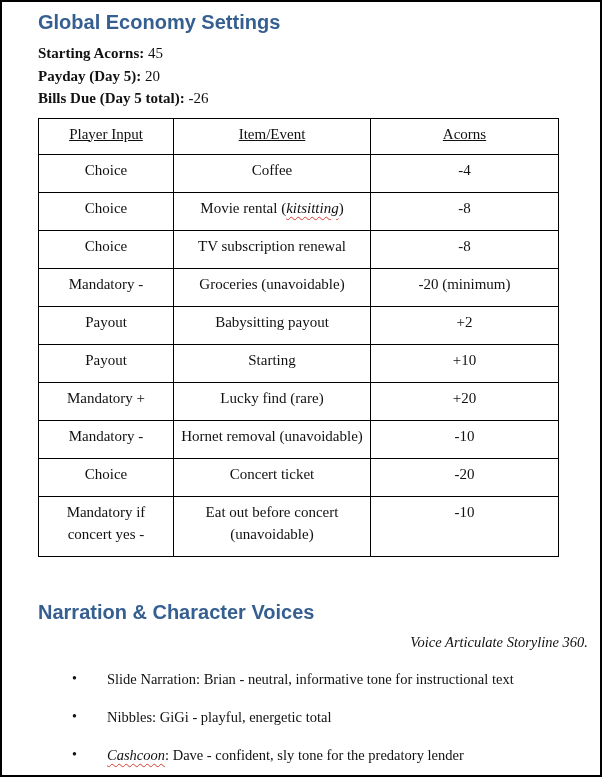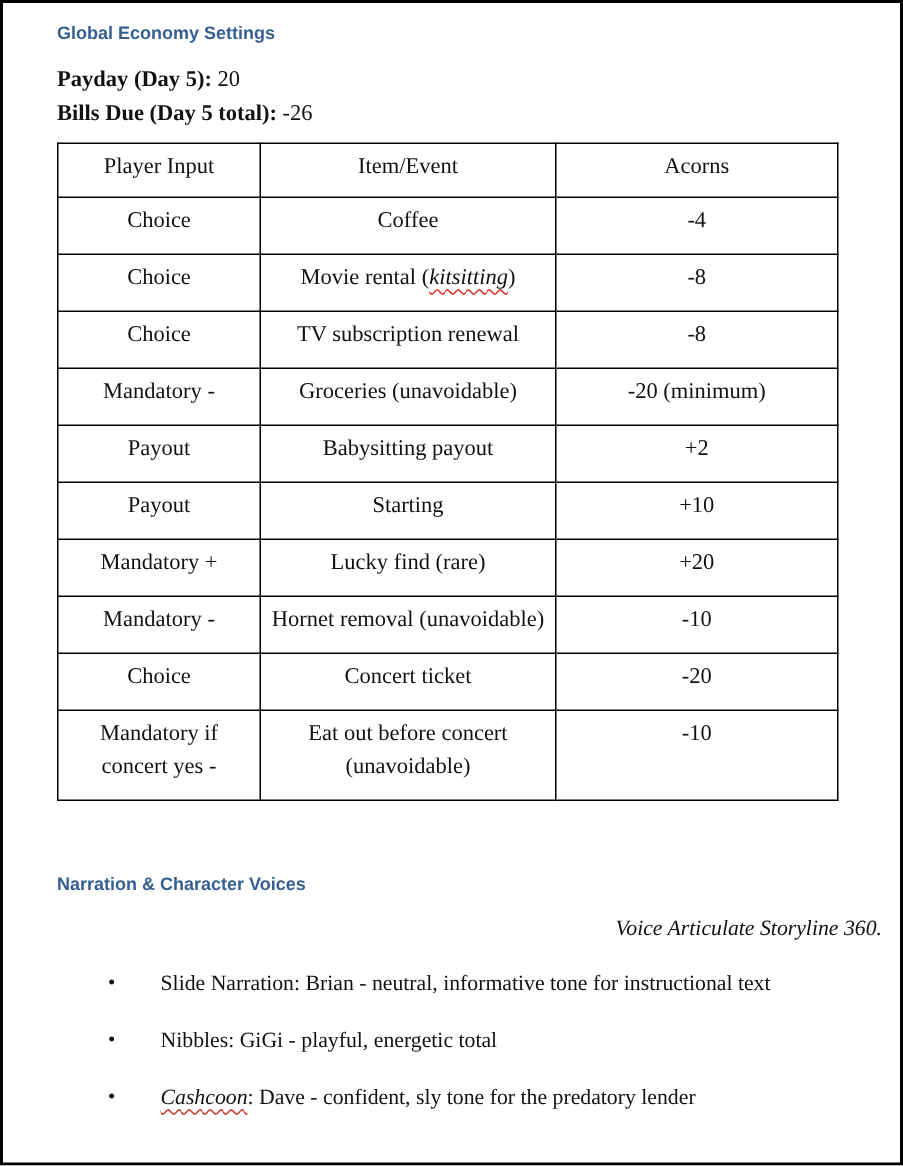--- a/index.html
+++ b/index.html
@@ -14,21 +14,21 @@
     width:602px;height:777px;
     border:2px solid var(--border);
     padding:8px 12px 0 36px;
     font-family:"Liberation Serif", serif;
     color:var(--text);
     overflow:hidden;
   }
   h1.doc-heading{
     font-family:"Liberation Sans", sans-serif;
     font-weight:bold;
-    font-size:12px;
+    font-size:20px;
     line-height:24px;
     color:var(--heading);
     margin:0 0 8px 0;
   }
   .settings-block{margin:0 0 8px 0;}
   .setting-line{font-size:15px;line-height:22.5px;}
   .setting-line b{font-weight:bold;}
   table.econ{
     border-collapse:collapse;
     table-layout:fixed;
@@ -41,20 +41,21 @@
     border:1px solid var(--border);
     font-size:15px;
     line-height:22px;
     vertical-align:top;
     overflow:hidden;
   }
   table.econ th{
     font-weight:normal;
     text-align:center;
     padding:4px 6px 9px 6px;
+    text-decoration:underline;
   }
   table.econ td{
     text-align:center;
     padding:4px 6px 11px 6px;
   }
   .sq{
     text-decoration:underline;
     text-decoration-style:wavy;
     text-decoration-color:var(--sq);
     text-decoration-thickness:1px;
@@ -88,20 +89,21 @@
   }
 </style>
 </head>
 <body>
 
 <div class="page">
 
   <h1 class="doc-heading">Global Economy Settings</h1>
 
   <div class="settings-block">
+  <div class="setting-line"><b>Starting Acorns:</b><span> 45</span></div>
 
   <div class="setting-line"><b>Payday (Day 5):</b><span> 20</span></div>
 
   <div class="setting-line"><b>Bills Due (Day 5 total):</b><span> -26</span></div>
 </div>
 
   <table class="econ">
     <colgroup>
         <col class="c1">
         <col class="c2">

